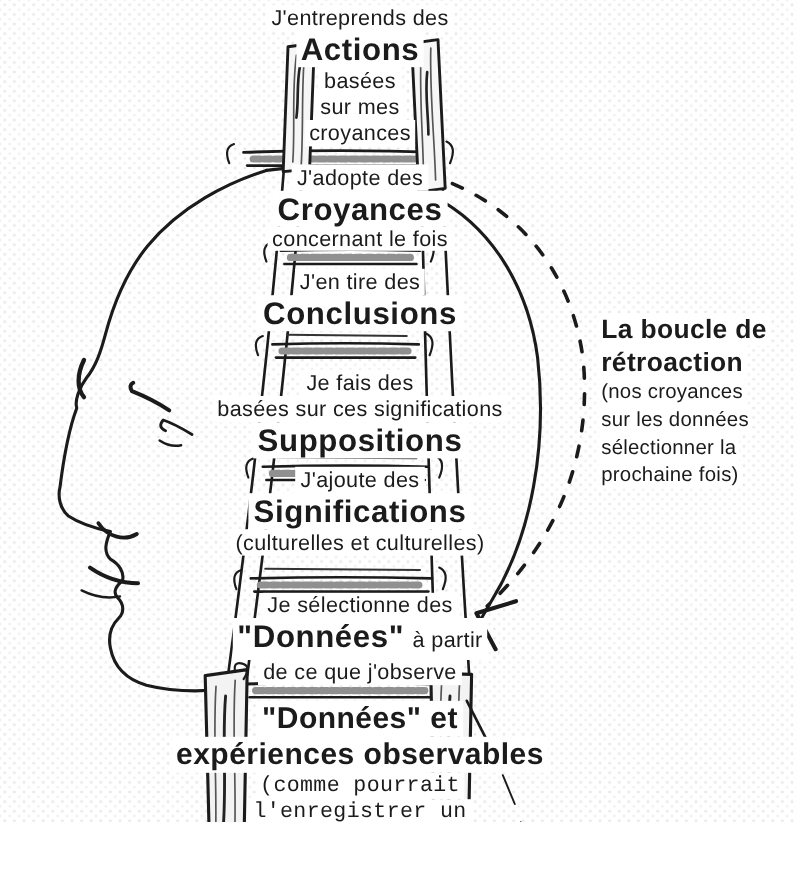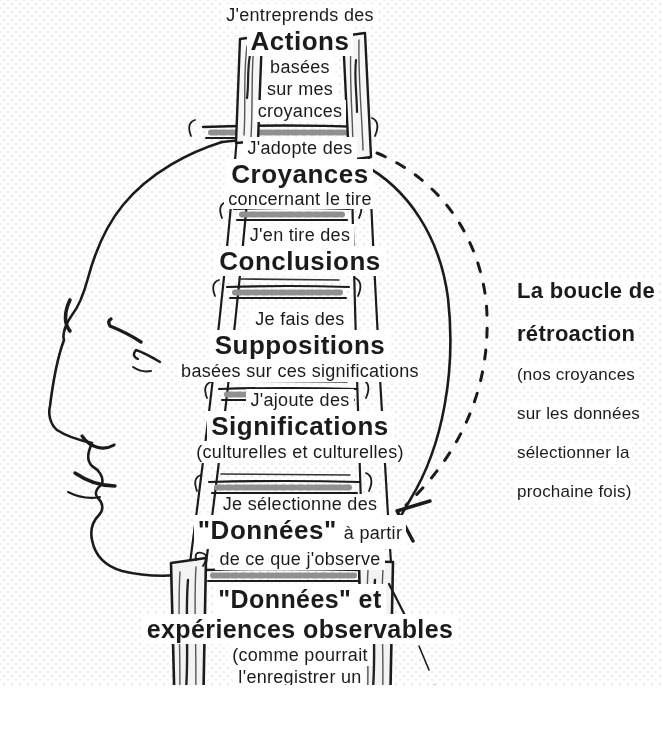--- a/index.html
+++ b/index.html
@@ -20,23 +20,23 @@
   .intro,.sub{font-size:18px;line-height:22px;letter-spacing:.3px;}
   .title{font-size:26px;line-height:30px;font-weight:700;letter-spacing:.5px;}
   .lvl1{top:4px}.lvl2{top:137px}.lvl3{top:224px}.lvl4{top:308px}.lvl5{top:389px}.lvl6{top:494px}
   .lvl2 .sub{line-height:20px;}
   .lvl6 .intro,.lvl6 .sub{line-height:21px;}
   .titleRow{line-height:30px;}
   .title6{font-size:26px;font-weight:700;letter-spacing:.5px;}
   .suffix{font-size:18px;font-weight:400;margin-left:7px;letter-spacing:.3px;}
   .base{position:absolute;left:110px;top:584px;width:380px;text-align:center;}
   .btitle{font-size:25px;line-height:30px;font-weight:700;letter-spacing:.4px;}
-  .bsub{font-size:18px;line-height:22px;letter-spacing:.3px;}
+  .bsub{font-size:18px;line-height:22px;letter-spacing:.3px;font-family:Liberation Mono, monospace;}
   .loopText{position:absolute;left:499px;top:261px;width:164px;text-align:left;}
-  .loopText .wline{margin:16px;padding:0 2px;}
+  .loopText .wline{margin:0;padding:0 2px;}
   .ltitle{font-size:22px;line-height:27px;font-weight:700;letter-spacing:.3px;}
   .lbody{font-size:17px;line-height:23px;letter-spacing:.2px;}
 </style>
 </head>
 <body>
 
 <div class="stage">
 
   <svg width="663" height="747" viewBox="0 0 663 747" fill="none" stroke="#1b1b1b" stroke-linecap="round" stroke-linejoin="round">
 
@@ -156,32 +156,32 @@
     <div class="wline intro">J'entreprends des</div>
     <div class="wline title">Actions</div>
     <div class="wline sub">basées</div>
     <div class="wline sub">sur mes</div>
     <div class="wline sub">croyances</div>
   </div>
 
   <div class="lvl lvl2">
     <div class="wline intro">J'adopte des</div>
     <div class="wline title">Croyances</div>
-    <div class="wline sub">concernant le tire</div>
+    <div class="wline sub">concernant le fois</div>
   </div>
 
   <div class="lvl lvl3">
     <div class="wline intro">J'en tire des</div>
     <div class="wline title">Conclusions</div>
   </div>
 
   <div class="lvl lvl4">
     <div class="wline intro">Je fais des</div>
+    <div class="wline sub">basées sur ces significations</div>
     <div class="wline title">Suppositions</div>
-    <div class="wline sub">basées sur ces significations</div>
   </div>
 
   <div class="lvl lvl5">
     <div class="wline intro">J'ajoute des</div>
     <div class="wline title">Significations</div>
     <div class="wline sub">(culturelles et culturelles)</div>
   </div>
 
   <div class="lvl lvl6">
     <div class="wline intro">Je sélectionne des</div>

